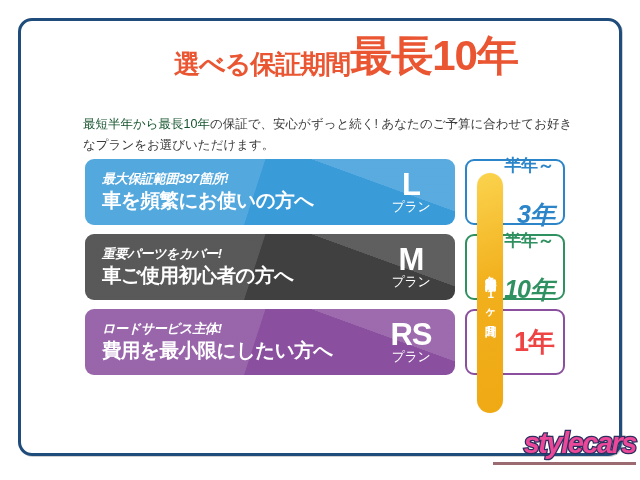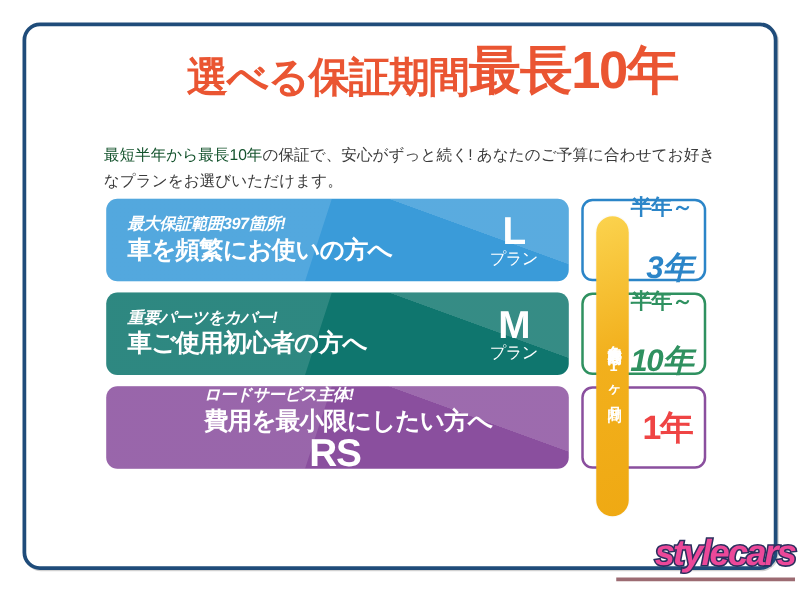--- a/index.html
+++ b/index.html
@@ -41,21 +41,21 @@
     left: 0;
     top: 14px;
     width: 604px;
     text-align: center;
     white-space: nowrap;
     color: #ea5532;
     font-weight: bold;
     line-height: 1;
   }
   .headline .h-small {
-    font-size: 33px;
+    font-size: 26px;
     letter-spacing: -1px;
     vertical-align: -3px;
     margin-left: 46px;
   }
   .headline .h-big {
     font-size: 42px;
     letter-spacing: -1px;
   }
 
   
@@ -147,22 +147,22 @@
   }
   .plan-mark .sub {
     font-size: 13px;
     font-weight: normal;
     line-height: 1.1;
     letter-spacing: -0.5px;
   }
 
   
   .bar-l { background: #3a9bd9; }
-  .bar-m { background: #0f766e; }
-  .bar-rs { background: #8a4f9e; flex-direction: column; }
+  .bar-m { background: #404040; }
+  .bar-rs { background: #8a4f9e; }
 
   
   .duration {
     margin-left: 10px;
     width: 100px;
     flex: 0 0 100px;
     box-sizing: border-box;
     border: 2.5px solid #3a9bd9;
     border-radius: 9px;
     background: #ffffff;

